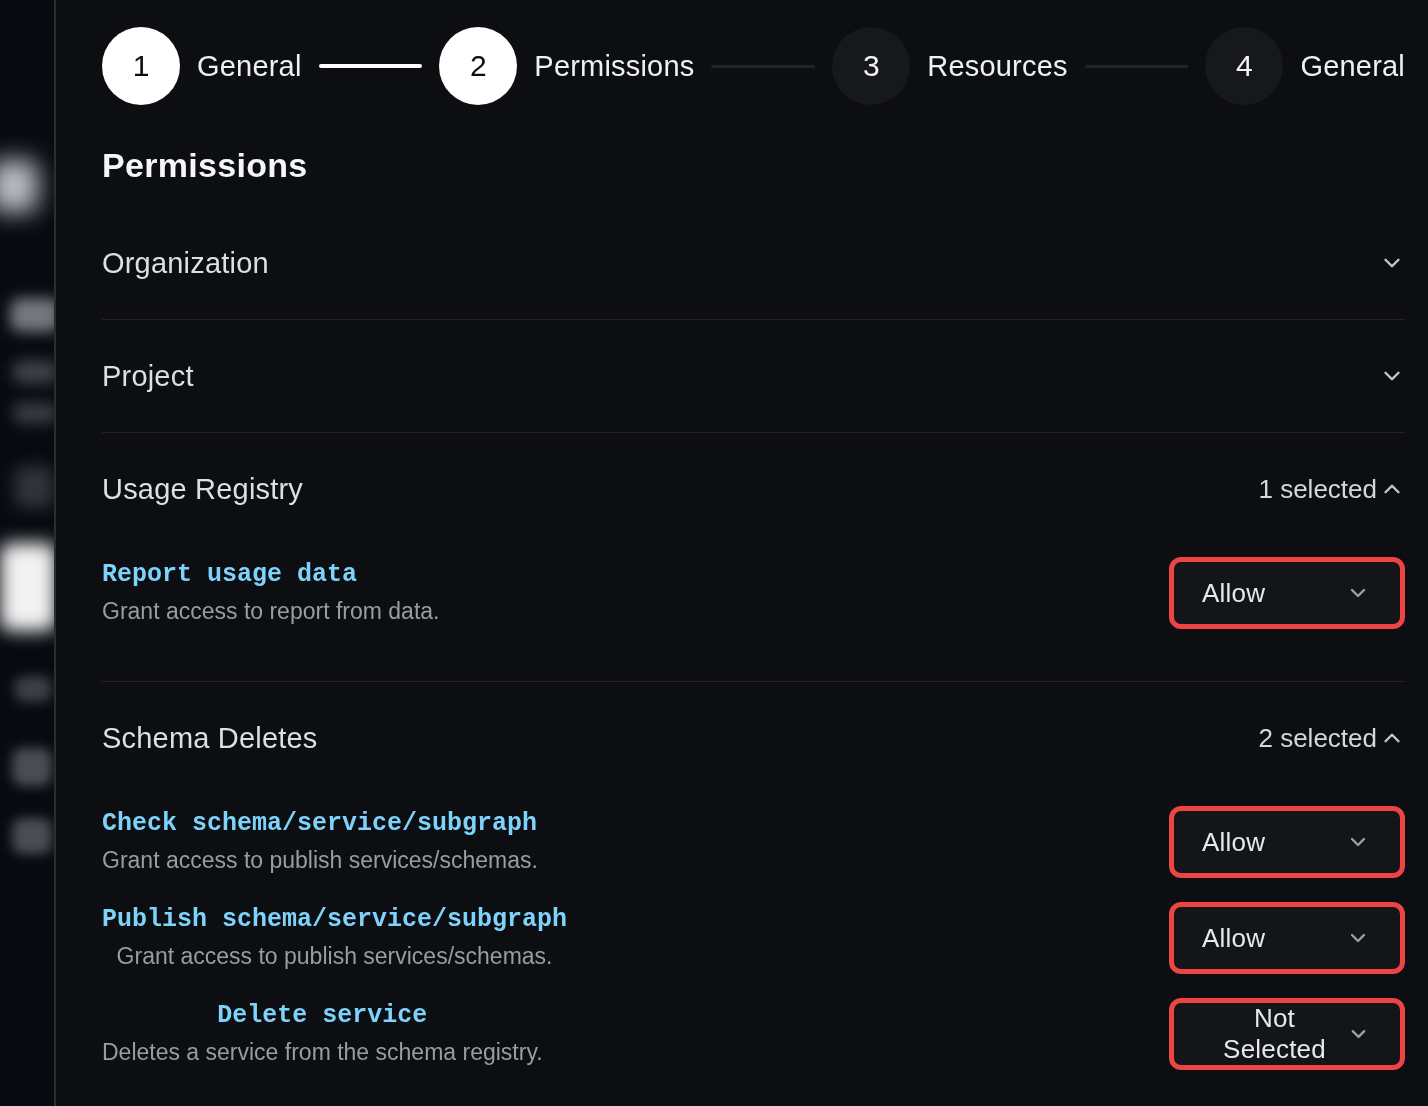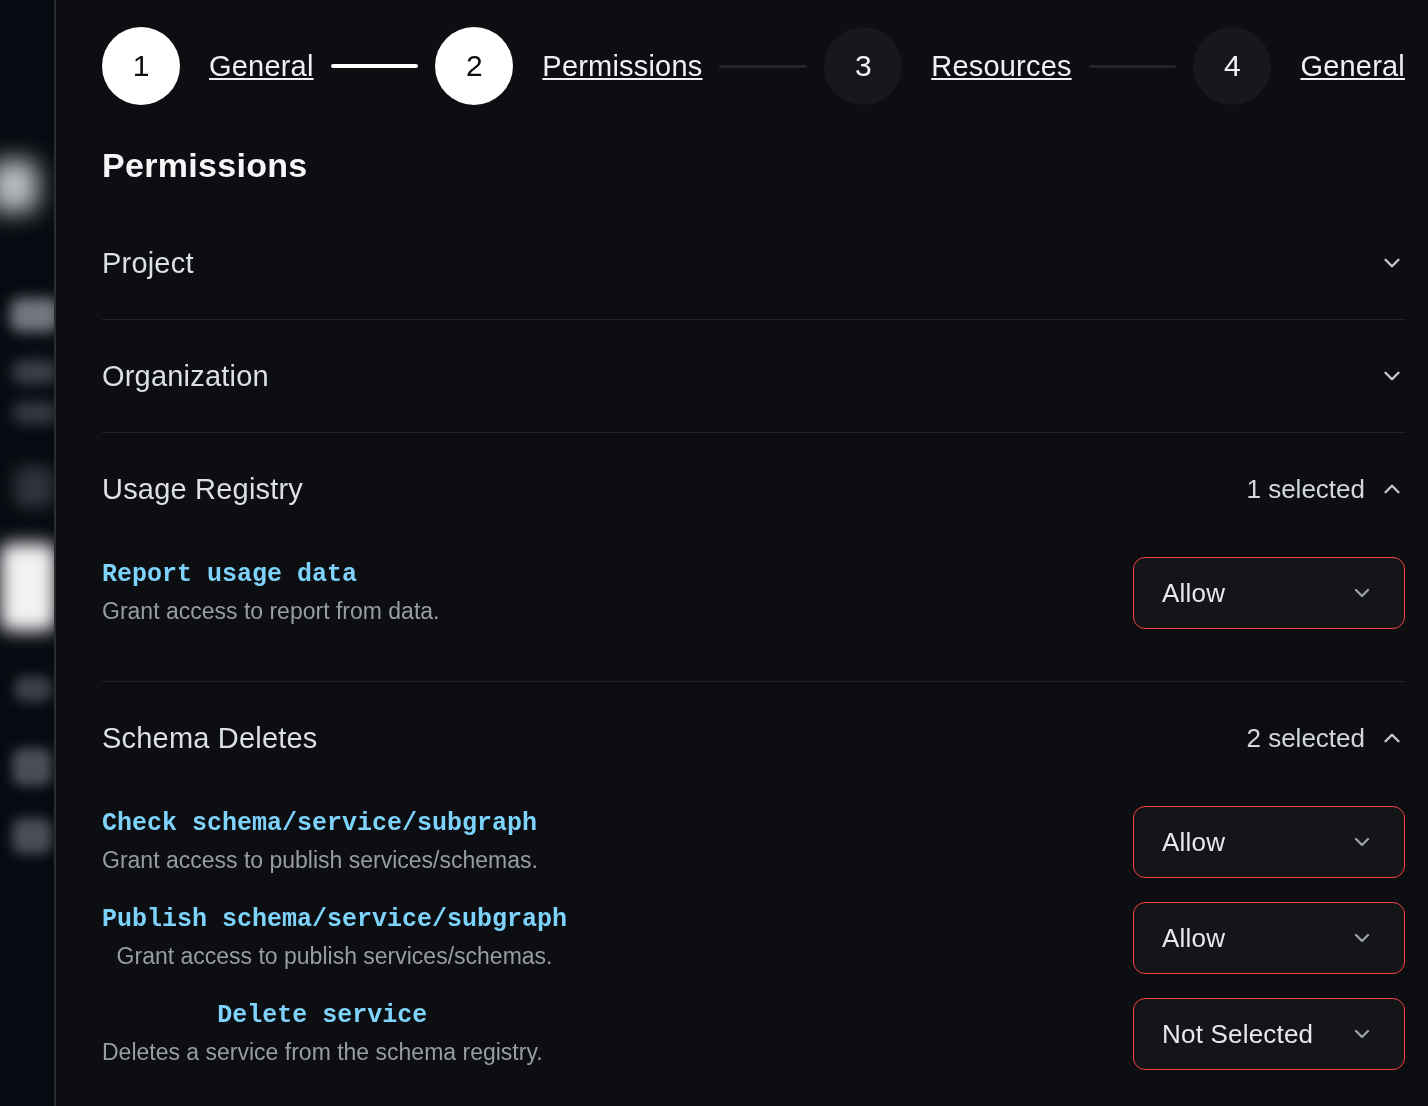--- a/index.html
+++ b/index.html
@@ -37,58 +37,58 @@
   .stepper{display:flex;align-items:center;margin-top:27px;height:78px;}
   .step{display:flex;align-items:center;}
   .step-circle{
     width:78px;height:78px;border-radius:50%;
     display:flex;align-items:center;justify-content:center;
     font-size:30px;font-weight:500;flex:none;
   }
   .step.complete .step-circle,
   .step.active .step-circle{background:#ffffff;color:#0d0e11;}
   .step.upcoming .step-circle{background:#17181c;color:#f2f3f5;}
-  .step-label{margin-left:29px;font-size:29px;color:#eef0f2;letter-spacing:.2px;white-space:nowrap;text-decoration:underline;}
+  .step-label{margin-left:17px;font-size:29px;color:#eef0f2;letter-spacing:.2px;white-space:nowrap;}
   .connector{flex:1 1 auto;height:4px;border-radius:2px;margin:0 17px;}
   .connector.done{background:#ffffff;}
   .connector.todo{background:#232428;height:3px;}
 
   
   .page-title{
     margin:41px 0 0 0;font-size:34px;font-weight:700;color:#f5f6f8;letter-spacing:.3px;
   }
 
   
   .sections{margin-top:22px;}
   .section{border-bottom:1px solid #232326;}
   .section:last-child{border-bottom:none;}
   .section.collapsed{padding:38px 0 38px;}
   .section.expanded{padding:38px 0 52px;}
   .section-header{
     display:flex;align-items:center;justify-content:space-between;
     height:36px;cursor:pointer;
   }
   .section-title{font-size:29px;color:#dcdfe4;letter-spacing:.2px;}
-  .section-right{display:flex;align-items:center;gap:14px;text-align:right;}
+  .section-right{display:flex;align-items:center;gap:2px;text-align:right;}
   .selected-count{font-size:26px;color:#d4d7db;}
   .chev{display:block;}
   .chev-grey{color:#c6c9ce;}
   .chev-dim{color:#9aa0a6;}
 
   
   .perm-row{display:flex;align-items:center;justify-content:space-between;}
   .perm-row.first{margin-top:50px;}
   .perm-row + .perm-row{margin-top:24px;text-align:center;}
   .perm-text{max-width:900px;}
   .perm-title{font-size:25px;font-weight:700;color:#7dd3fc;line-height:30px;font-family:Liberation Mono, monospace;}
   .perm-desc{font-size:23px;color:#989ca3;line-height:30px;margin-top:6px;}
 
   .select-btn{
-    width:272px;height:72px;box-sizing:border-box;flex:none;
-    background:#141519;border:1px solid #ef4444;border-radius:12px;
+    width:236px;height:72px;box-sizing:border-box;flex:none;
+    background:#141519;border:5px solid #ef4444;border-radius:12px;
     display:flex;align-items:center;justify-content:space-between;
     padding:0 30px 0 28px;cursor:pointer;
   }
   .select-value{font-size:26px;color:#e6e8eb;letter-spacing:.2px;}
 </style>
 </head>
 <body>
 
 <div class="backdrop">
   <div class="blob blob-logo"></div>
@@ -126,32 +126,32 @@
       <div class="step-label">General</div>
     </div>
   </div>
 
   <h1 class="page-title">Permissions</h1>
 
   <div class="sections">
 
     <div class="section collapsed">
       <div class="section-header">
+        <div class="section-title">Organization</div>
+        <div class="section-right">
+          <svg class="chev chev-grey" width="26" height="26" viewBox="0 0 24 24" fill="none" stroke="currentColor" stroke-width="2.2" stroke-linecap="round" stroke-linejoin="round">
+              <polyline points="6 9 12 15 18 9"></polyline>
+            </svg>
+        </div>
+      </div>
+    </div>
+
+    <div class="section collapsed">
+      <div class="section-header">
         <div class="section-title">Project</div>
-        <div class="section-right">
-          <svg class="chev chev-grey" width="26" height="26" viewBox="0 0 24 24" fill="none" stroke="currentColor" stroke-width="2.2" stroke-linecap="round" stroke-linejoin="round">
-              <polyline points="6 9 12 15 18 9"></polyline>
-            </svg>
-        </div>
-      </div>
-    </div>
-
-    <div class="section collapsed">
-      <div class="section-header">
-        <div class="section-title">Organization</div>
         <div class="section-right">
           <svg class="chev chev-grey" width="26" height="26" viewBox="0 0 24 24" fill="none" stroke="currentColor" stroke-width="2.2" stroke-linecap="round" stroke-linejoin="round">
               <polyline points="6 9 12 15 18 9"></polyline>
             </svg>
         </div>
       </div>
     </div>
 
     <div class="section expanded">
       <div class="section-header">

